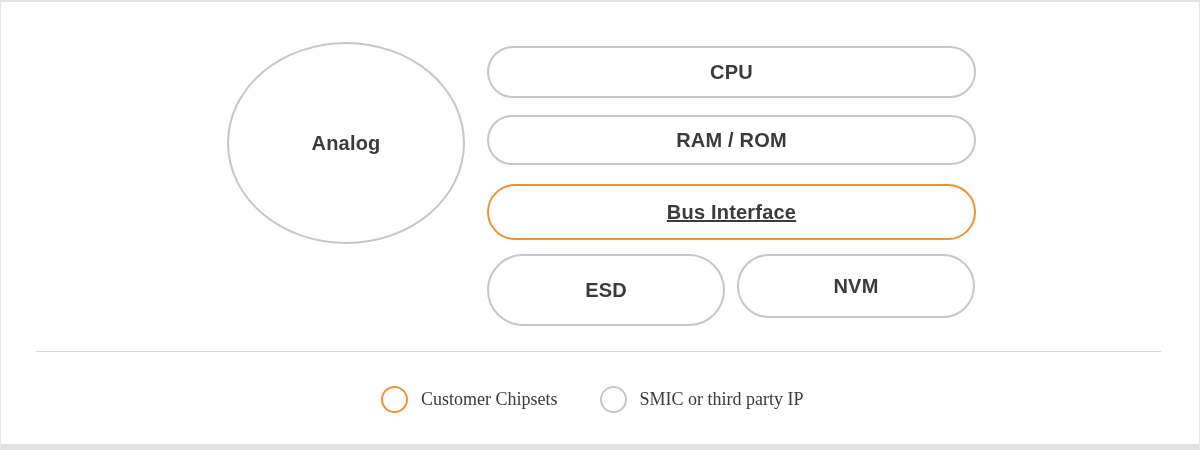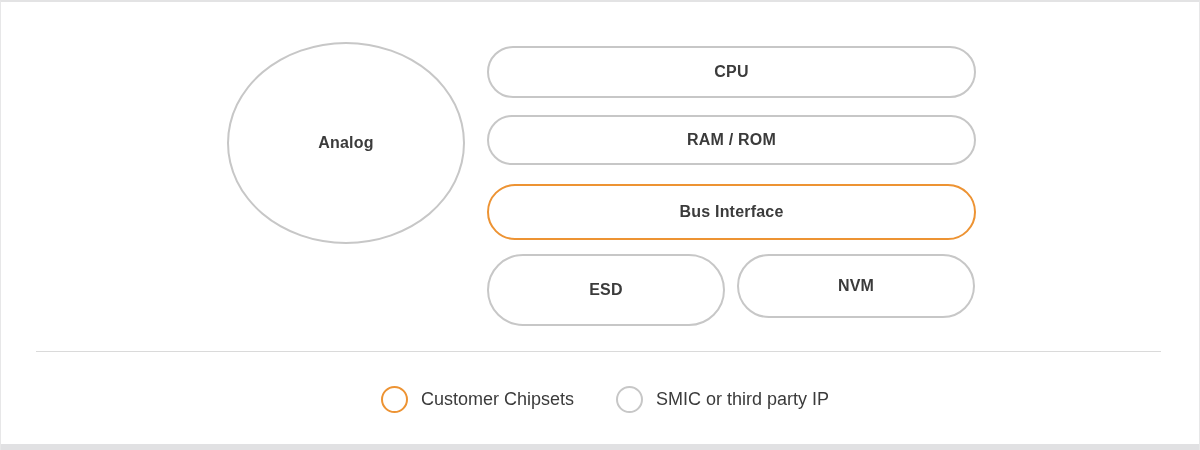--- a/index.html
+++ b/index.html
@@ -29,25 +29,25 @@
   }
   .node {
     position: absolute;
     display: flex;
     align-items: center;
     justify-content: center;
     background: #ffffff;
     border: 2px solid #c7c7c7;
     box-sizing: border-box;
     color: #3b3b3b;
-    font-size: 16px;
+    font-size: 20px;
     font-weight: bold;
     letter-spacing: 0.2px;
   }
-  .node.customer { border-color: #ed9333; }
+  .node.customer { border-color: #ed9333; text-decoration: underline; }
   .pill { border-radius: 999px; }
   .ellipse { border-radius: 50%; }
 
   .node-analog { left: 226px; top: 40px;  width: 238px; height: 202px; text-align: right; }
   .node-cpu    { left: 486px; top: 44px;  width: 489px; height: 52px; }
   .node-ram    { left: 486px; top: 113px; width: 489px; height: 50px; }
   .node-bus    { left: 486px; top: 182px; width: 489px; height: 56px; }
   .node-timer  { left: 226px; top: 252px; width: 237px; height: 56px; }
   .node-esd    { left: 486px; top: 252px; width: 238px; height: 72px; }
   .node-nvm    { left: 736px; top: 252px; width: 238px; height: 64px; }
@@ -78,20 +78,21 @@
     border-radius: 50%;
     box-sizing: border-box;
     background: #ffffff;
   }
   .legend-swatch.customer { border: 2.5px solid #ed9333; }
   .legend-swatch.smic     { border: 2px solid #c7c7c7; }
   .legend-label {
     margin-left: 13px;
     font-size: 18px;
     color: #3b3b3b;
+    font-family: Liberation Serif, serif;
   }
 </style>
 </head>
 <body>
 
 <div class="page">
 
   <div class="node ellipse node-analog">
     <span>Analog</span>
   </div>

